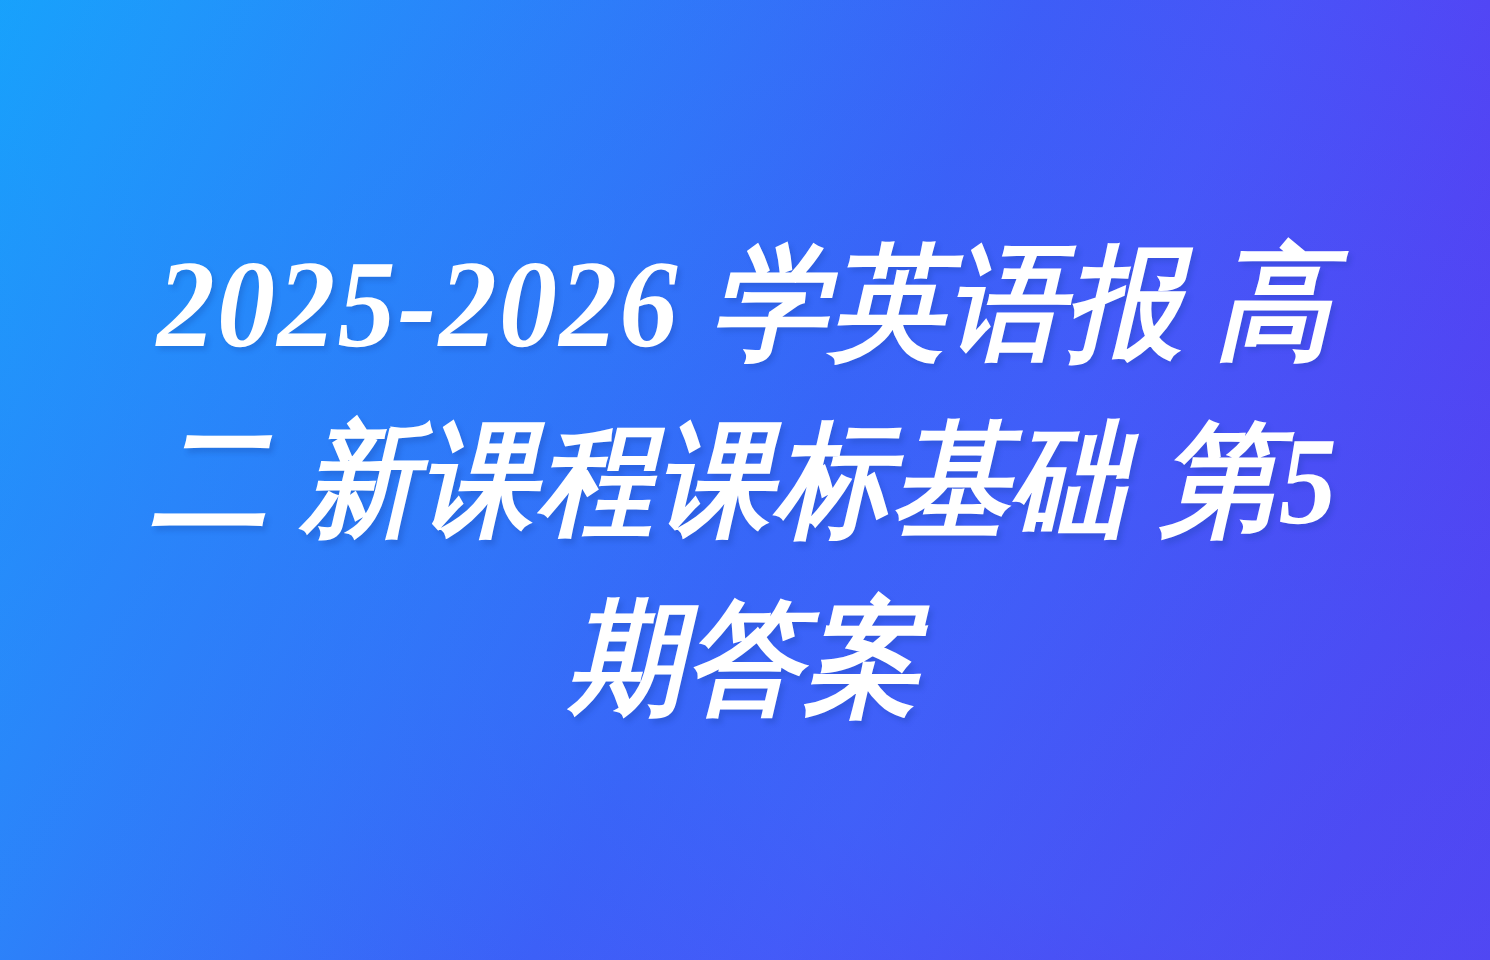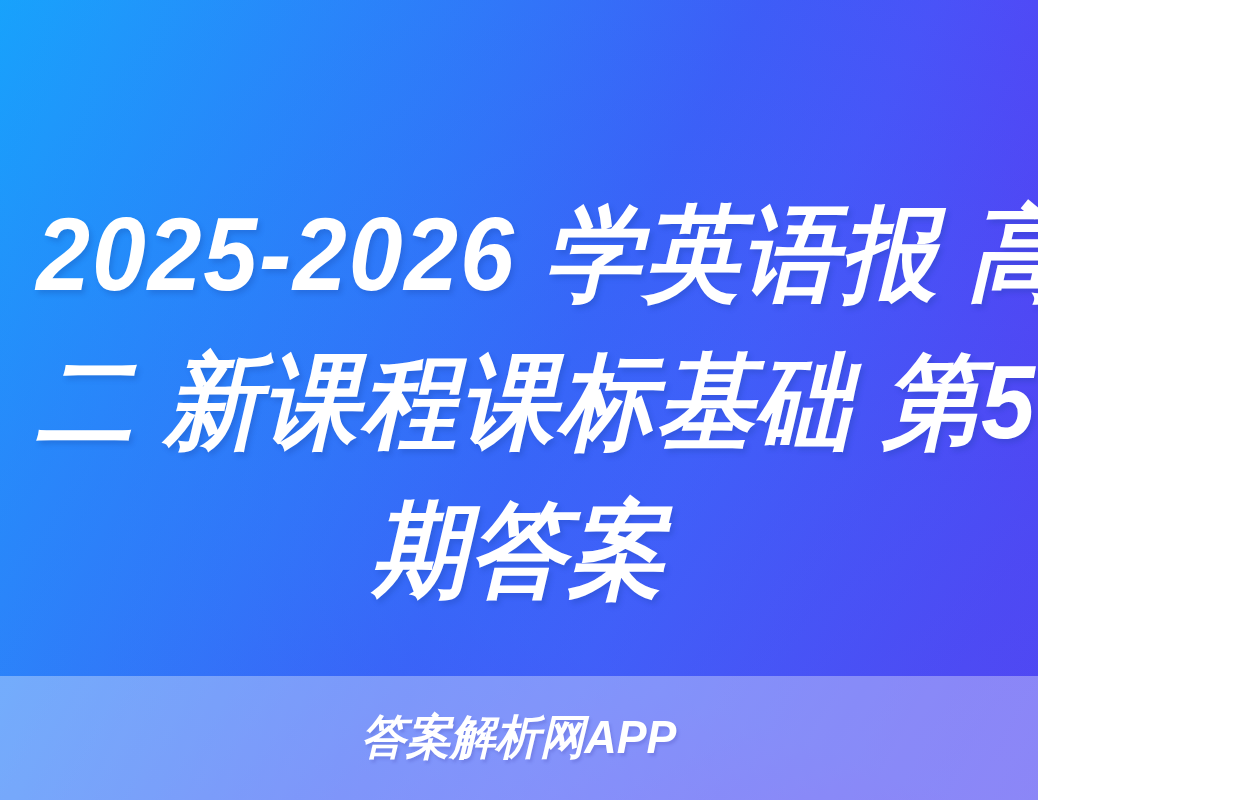--- a/index.html
+++ b/index.html
@@ -4,24 +4,24 @@
 <title>Banner</title>
 <style>
   html, body {
     margin: 0;
     padding: 0;
     background: #ffffff;
   }
 
   #banner {
     position: relative;
-    width: 1038px;
+    width: 1242px;
     height: 800px;
     overflow: hidden;
-    font-family: Liberation Sans, sans-serif;
+    font-family: Liberation Serif, serif;
     
     background:
       linear-gradient(118deg,
         #17a6fc 0%,
         #1f9bfb 8%,
         #2a86fa 22%,
         #3570f8 38%,
         #3f5bf7 52%,
         #4a52f8 64%,
         #5442f4 78%,
@@ -96,17 +96,14 @@
 <body>
 
 <div id="banner">
 
   <div class="title-block">
     <span class="title-line">2025-2026 学英语报 高</span>
     <span class="title-line">二 新课程课标基础 第5</span>
     <span class="title-line">期答案</span>
   </div>
 
-  <div class="footer-band">
-    <span class="footer-brand">答案解析网APP</span>
-  </div>
 
 </div>
 
 </body></html>

